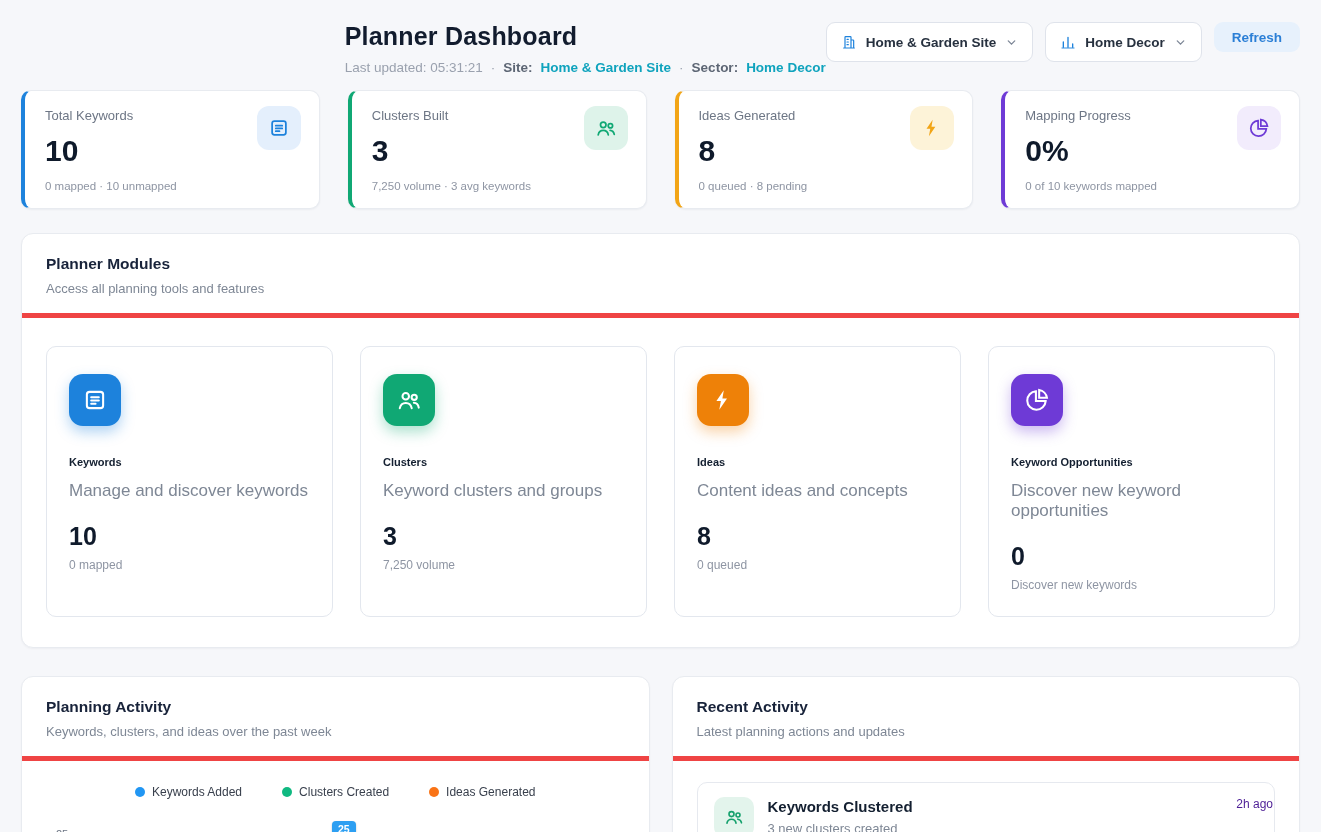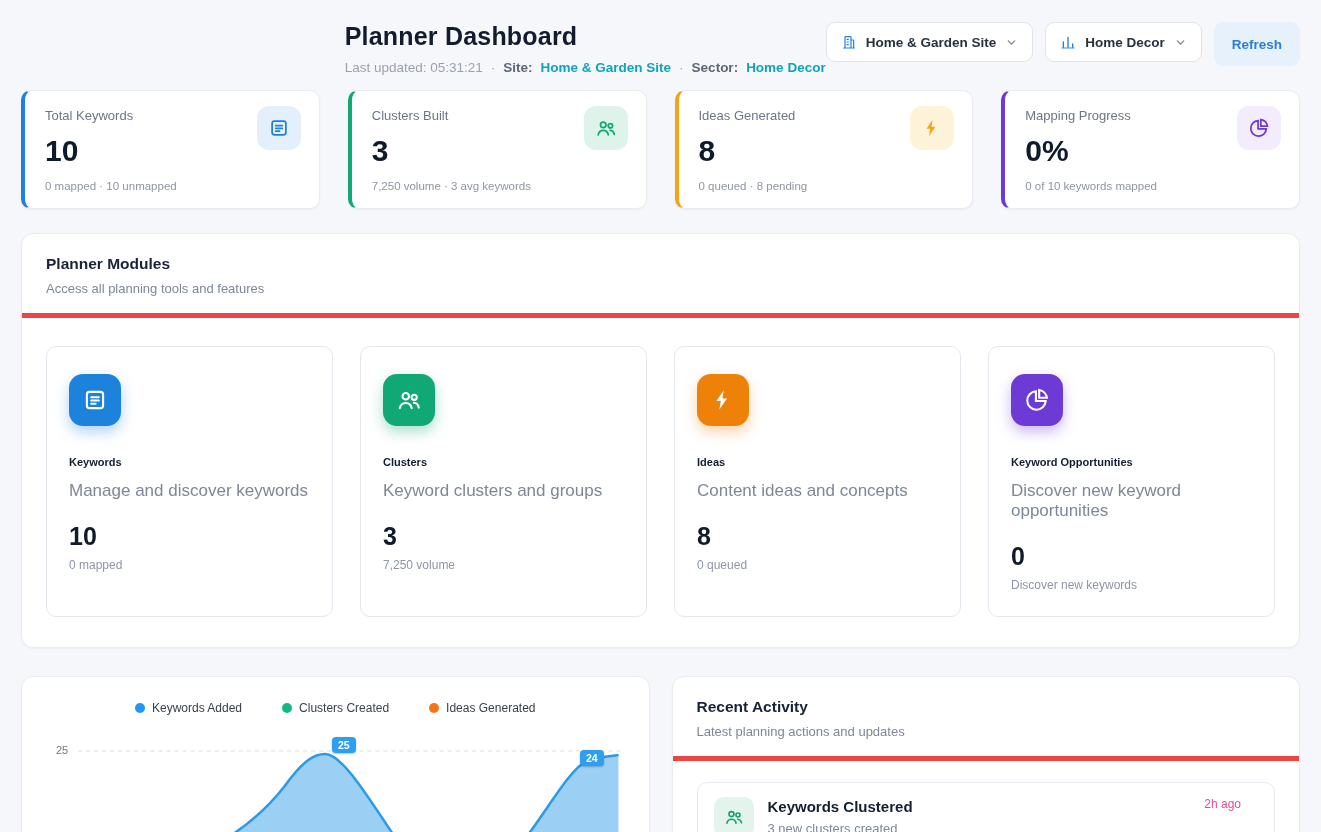--- a/index.html
+++ b/index.html
@@ -10,21 +10,21 @@
   
   .topbar{display:flex;justify-content:flex-end;align-items:flex-start;padding-top:22px}
   .page-title{font-size:25px;font-weight:700;color:#121c2e;letter-spacing:.2px}
   .meta{margin-top:9px;font-size:13.5px;color:#9aa1ae;display:flex;gap:8px;align-items:center}
   .meta .lbl{color:#5d6674;font-weight:700}
   .meta .link{color:#0fa3bd;font-weight:600;cursor:pointer}
   .controls{display:flex;gap:12px;align-items:flex-start}
   .select-btn{display:flex;align-items:center;gap:9px;background:#fff;border:1px solid #dfe3eb;border-radius:9px;padding:10px 14px;font-size:13.5px;font-weight:700;color:#27313f;cursor:pointer;font-family:inherit;height:40px}
   .select-btn .ic{color:#1d82dc;display:flex}
   .select-btn .chev{color:#7c8696;display:flex}
-  .refresh-btn{background:#e7f1fc;color:#2b7fd6;border:none;border-radius:9px;padding:0 18px;height:44px;font-size:13.5px;font-weight:700;cursor:pointer;font-family:inherit}
+  .refresh-btn{background:#e7f1fc;color:#2b7fd6;border:none;border-radius:9px;padding:0 18px;height:30px;font-size:13.5px;font-weight:700;cursor:pointer;font-family:inherit}
 
   
   .stats{display:flex;gap:28px;margin-top:15px}
   .stat{flex:1;background:#fff;border:1px solid #e8ebf0;border-left:4px solid #ccc;border-radius:10px;padding:17px 20px 16px;position:relative;box-shadow:0 1px 2px rgba(20,30,50,.05)}
   .stat .s-label{font-size:13px;color:#6d7685}
   .stat .s-value{font-size:30px;font-weight:700;margin-top:11px;color:#0f1a2b}
   .stat .s-sub{font-size:11.5px;color:#8e95a3;margin-top:12px}
   .s-icon{position:absolute;right:18px;top:15px;width:44px;height:44px;border-radius:12px;display:flex;align-items:center;justify-content:center}
   .ac-blue{border-left-color:#1d82dc}   .tint-blue{background:#e4effc;color:#1d82dc}
   .ac-green{border-left-color:#10a874}  .tint-green{background:#def3ea;color:#10a874}
@@ -61,21 +61,21 @@
 
   .chart{position:relative;height:190px;margin:14px 24px 0}
   .ytick{position:absolute;left:10px;top:15px;font-size:11px;color:#6d7685}
   .chartsvg{position:absolute;left:32px;top:0;right:4px;height:190px;width:calc(100% - 36px)}
   .pt-badge{position:absolute;background:#2d9ff2;color:#fff;font-size:10.5px;font-weight:700;padding:2px 6px;border-radius:4px;box-shadow:0 1px 2px rgba(0,0,0,.25)}
 
   .activity-item{margin:21px 24px;border:1px solid #e6e9ef;border-radius:10px;padding:14px 16px;display:flex;gap:14px;position:relative;align-items:flex-start}
   .a-icon{width:40px;height:40px;border-radius:10px;background:#e3f4ec;color:#14a06c;display:flex;align-items:center;justify-content:center;flex:none}
   .a-title{font-size:15px;font-weight:700;color:#131f30;margin-top:1px}
   .a-desc{font-size:13px;color:#7e8795;margin-top:6px}
-  .a-time{position:absolute;right:33px;top:14px;font-size:12px;color:#ec4899}
+  .a-time{position:absolute;right:1px;top:14px;font-size:12px;color:#4c1d95}
 </style>
 </head>
 <body>
 
 <div class="page">
 
   <div class="topbar">
     <div>
       <h1 class="page-title">Planner Dashboard</h1>
       <div class="meta">
@@ -235,20 +235,24 @@
         <div class="m-desc">Discover new keyword opportunities</div>
         <div class="m-value">0</div>
         <div class="m-sub">Discover new keywords</div>
       </div>
     </div>
   </div>
 
   <div class="bottom">
 
     <div class="bcard">
+      <div class="panel-head">
+        <div class="panel-title">Planning Activity</div>
+        <div class="panel-sub">Keywords, clusters, and ideas over the past week</div>
+      </div>
 
       <div class="legend">
         <span class="legend-item">
           <span class="dot dot-blue"></span>
           <span>Keywords Added</span>
         </span>
         <span class="legend-item">
           <span class="dot dot-green"></span>
           <span>Clusters Created</span>
         </span>

